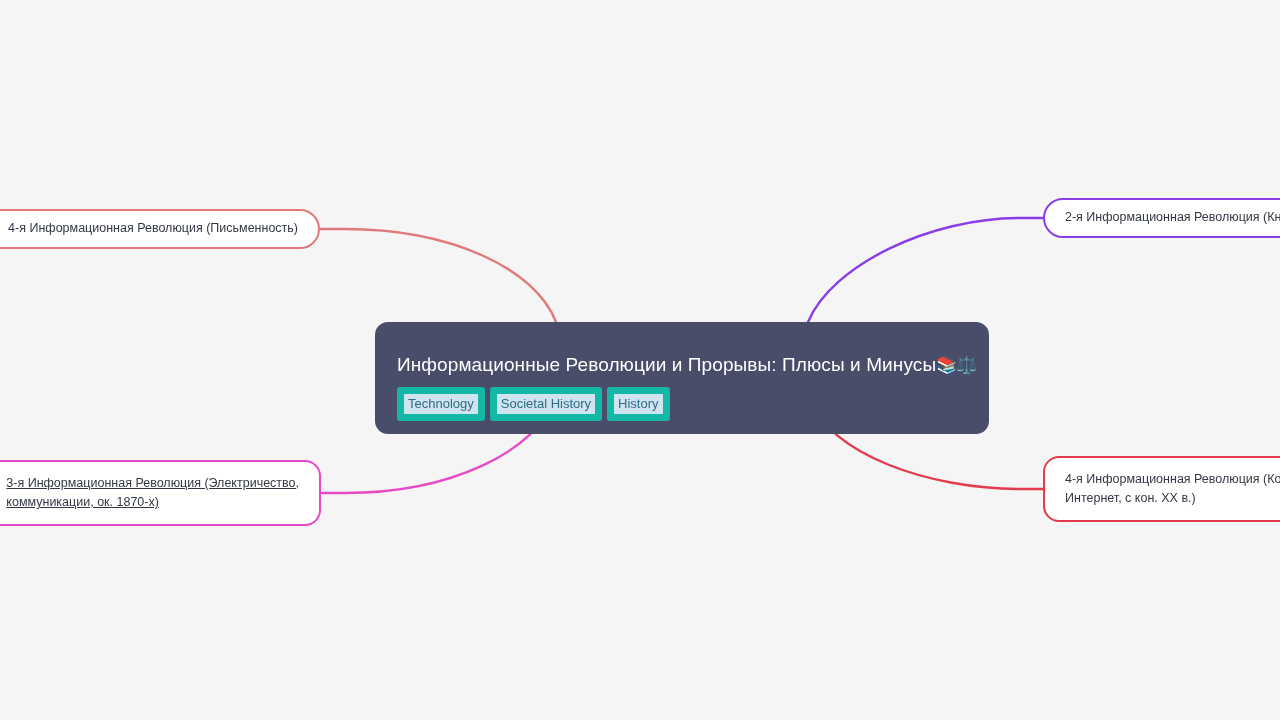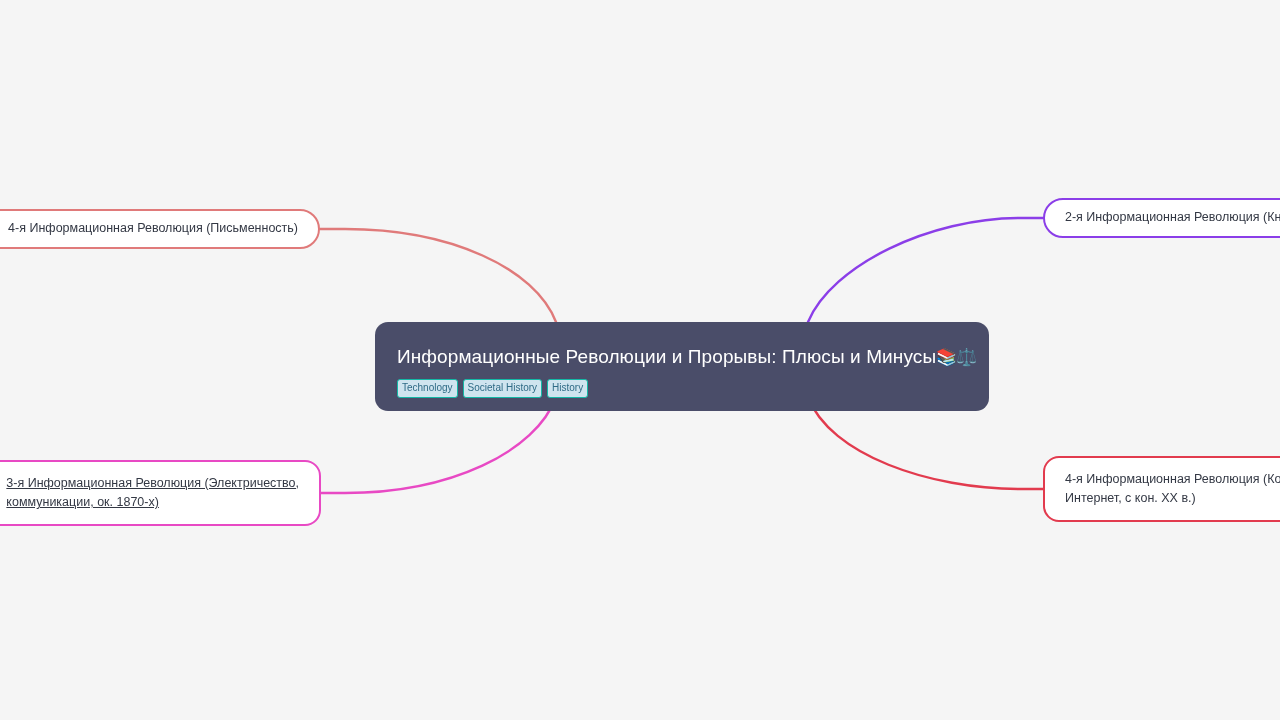--- a/index.html
+++ b/index.html
@@ -34,21 +34,21 @@
 
   
   .root-node {
     position: absolute;
     left: 375px;
     top: 322px;
     width: 614px;
     box-sizing: border-box;
     background: #4a4d69;
     border-radius: 13px;
-    padding: 22px 22px 13px 22px;
+    padding: 30px 22px 13px 22px;
     z-index: 5;
   }
   .root-title {
     color: #ffffff;
     font-size: 19px;
     font-weight: 400;
     line-height: 1.35;
     letter-spacing: 0.1px;
     white-space: nowrap;
   }
@@ -58,23 +58,23 @@
   }
   .tag-row {
     margin-top: 9px;
     display: flex;
     gap: 5px;
     align-items: center;
   }
   .tag {
     background: #cfe4ef;
     color: #2f6b86;
-    border: 1px solid #14b8a6;
+    border: 7px solid #14b8a6;
     border-radius: 3px;
-    font-size: 10px;
+    font-size: 13px;
     line-height: 1;
     padding: 3px 4px 4px 4px;
     white-space: nowrap;
     font-family: "Liberation Sans", "DejaVu Sans", sans-serif;
   }
 
   
   .branch-node {
     position: absolute;
     background: #ffffff;

